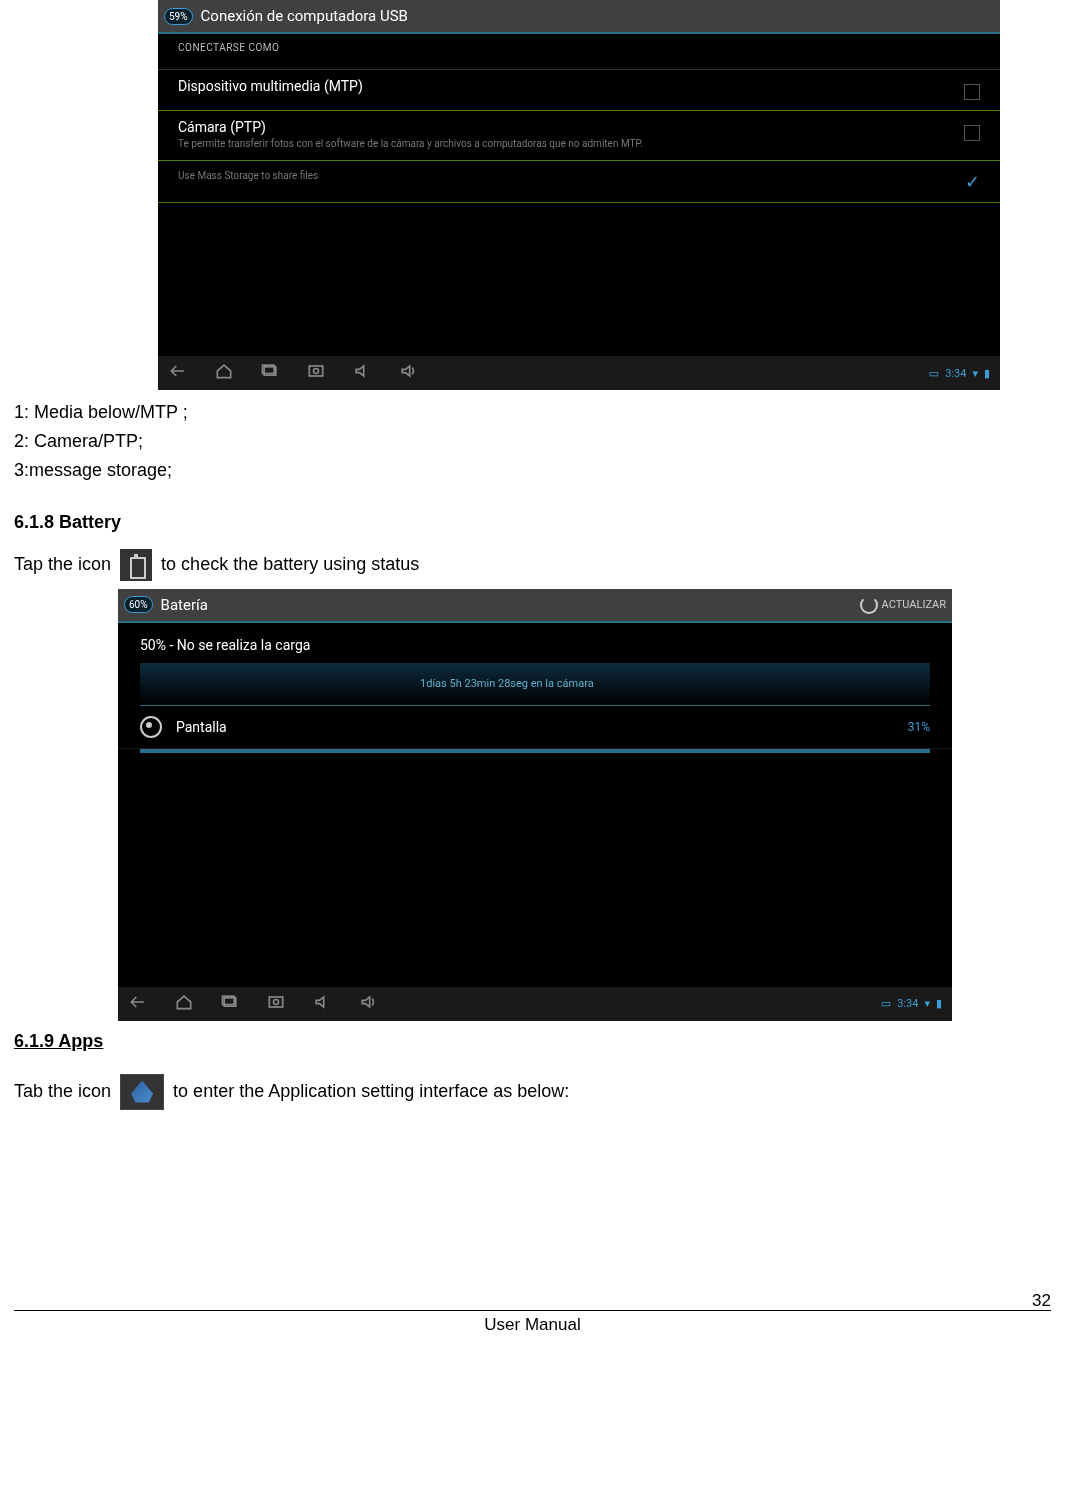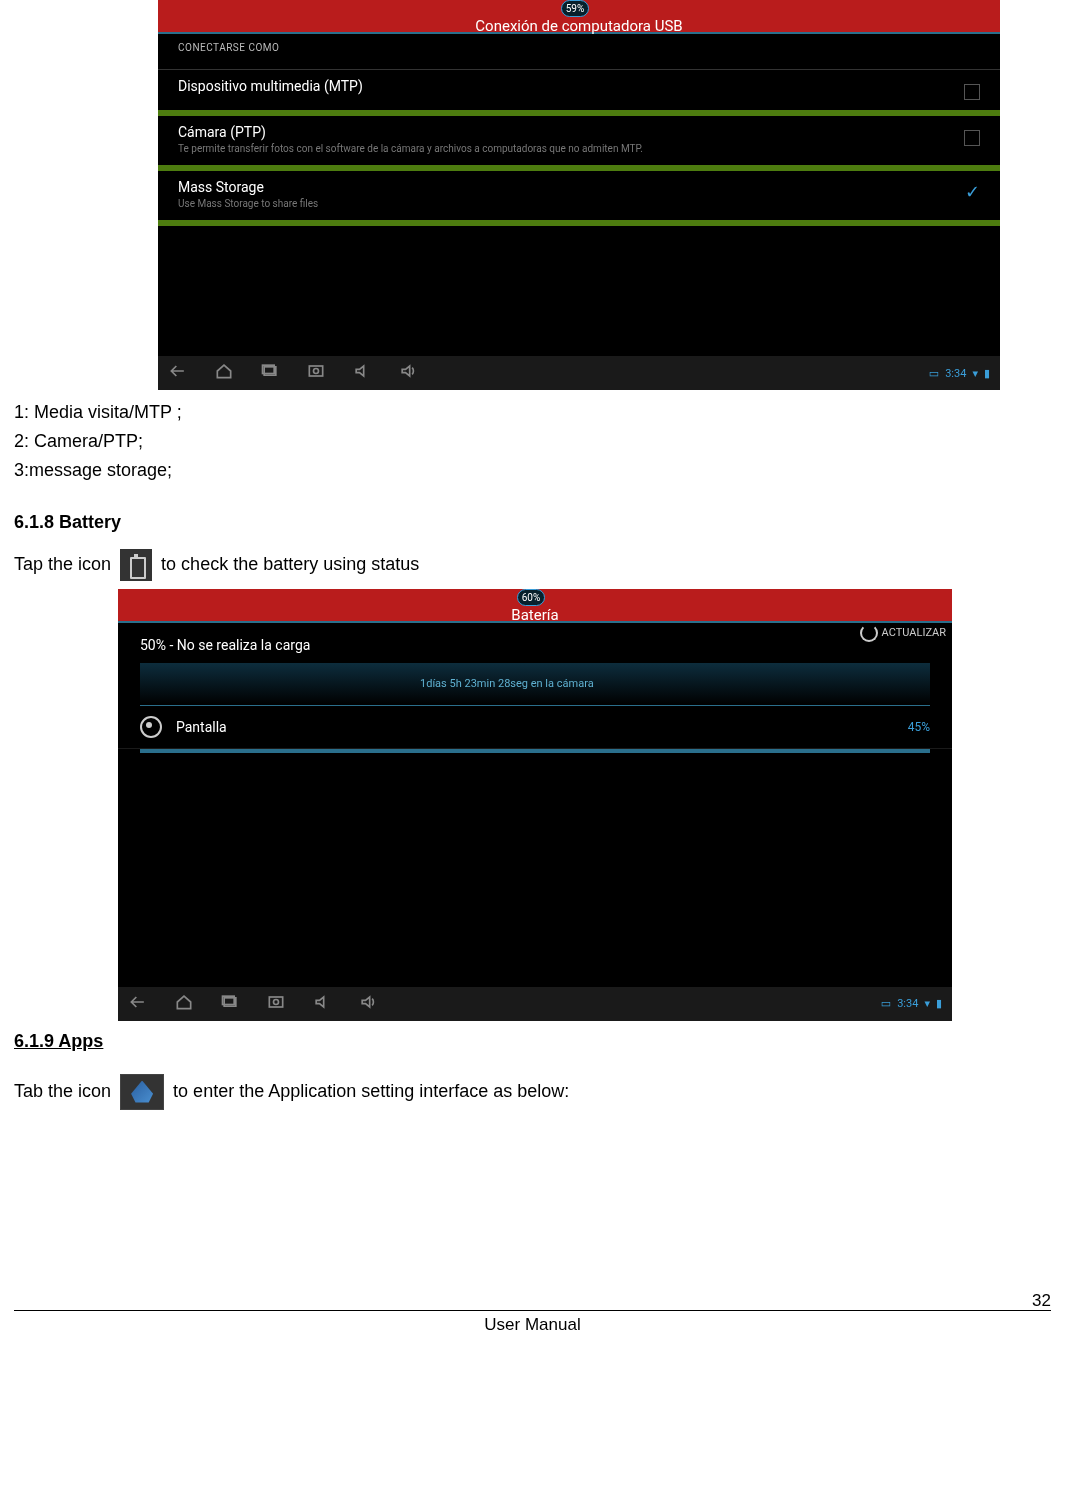--- a/index.html
+++ b/index.html
@@ -29,22 +29,21 @@
   .shot1 { width: 842px; height: 390px; margin-left: 144px; }
   .shot2 { width: 834px; height: 432px; margin-left: 104px; margin-top: 8px; }
 
   
   .topbar {
     display: flex;
     align-items: center;
     height: 32px;
     border-bottom: 2px solid #2a6f8c;
     padding: 0 6px;
-    background: #b91c1c;
-    flex-direction: column;
+    background: #404040;
   }
   .pct-badge {
     border: 1px solid #3a9ed9;
     border-radius: 10px;
     font-size: 10px;
     padding: 2px 4px;
     margin-right: 8px;
     color: #fff;
     background: #07202c;
   }
@@ -68,21 +67,21 @@
   .section-label {
     font-size: 10px;
     letter-spacing: 0.5px;
     color: #bbb;
     padding: 8px 20px 16px 20px;
     border-bottom: 1px solid #333;
   }
 
   .option {
     padding: 8px 20px 10px 20px;
-    border-bottom: 6px solid #4d7c0f;
+    border-bottom: 1px solid #4d7c0f;
     display: flex;
     align-items: flex-start;
   }
   .option-main { flex: 1; }
   .opt-title { color: #fff; font-size: 14px; margin-bottom: 2px; }
   .opt-sub { color: #777; font-size: 10px; line-height: 1.3; max-width: 680px; }
   .checkbox {
     width: 14px; height: 14px;
     border: 1px solid #555;
     margin-left: 20px;
@@ -233,21 +232,20 @@
     <div class="option">
       <div class="option-main">
         <div class="opt-title">Cámara (PTP)</div>
         <div class="opt-sub">Te permite transferir fotos con el software de la cámara y archivos a computadoras que no admiten MTP.</div>
       </div>
       <div class="checkbox"></div>
     </div>
 
     <div class="option">
       <div class="option-main">
-        <div class="opt-title">Mass Storage</div>
         <div class="opt-sub">Use Mass Storage to share files</div>
       </div>
       <div class="checkmark">✓</div>
     </div>
 
     <div class="navbar">
       <span class="nav-icon"><svg viewBox="0 0 24 24">
             <path d="M19 12H5M10 6l-6 6 6 6"></path>
           </svg></span>
       <span class="nav-icon"><svg viewBox="0 0 24 24">
@@ -269,21 +267,21 @@
           </svg></span>
       <div class="nav-right">
         <span>▭</span>
         <span>3:34</span>
         <span>▾</span>
         <span>▮</span>
       </div>
     </div>
   </div>
 
-  <div class="text-line">1: Media visita/MTP ;</div>
+  <div class="text-line">1: Media below/MTP ;</div>
   <div class="text-line">2: Camera/PTP;</div>
   <div class="text-line">3:message storage;</div>
 
   <div class="section-heading">6.1.8 Battery</div>
 
   <div class="text-line">
     <span>Tap the icon</span>
     <span class="inline-icon battery"></span>
     <span>to check the battery using status</span>
   </div>
@@ -297,21 +295,21 @@
         <span>ACTUALIZAR</span>
       </span>
     </div>
     <div class="bat-status">50% - No se realiza la carga</div>
     <div class="bat-chart">
       <div class="bat-chart-label">1días 5h 23min 28seg en la cámara</div>
     </div>
     <div class="bat-row">
       <span class="bat-dot"></span>
       <span class="bat-row-title">Pantalla</span>
-      <span class="bat-row-pct">45%</span>
+      <span class="bat-row-pct">31%</span>
     </div>
     <div class="bat-row-bar"></div>
 
     <div class="navbar">
       <span class="nav-icon"><svg viewBox="0 0 24 24">
             <path d="M19 12H5M10 6l-6 6 6 6"></path>
           </svg></span>
       <span class="nav-icon"><svg viewBox="0 0 24 24">
             <path d="M4 12l8-7 8 7v8H4z"></path>
           </svg></span>

